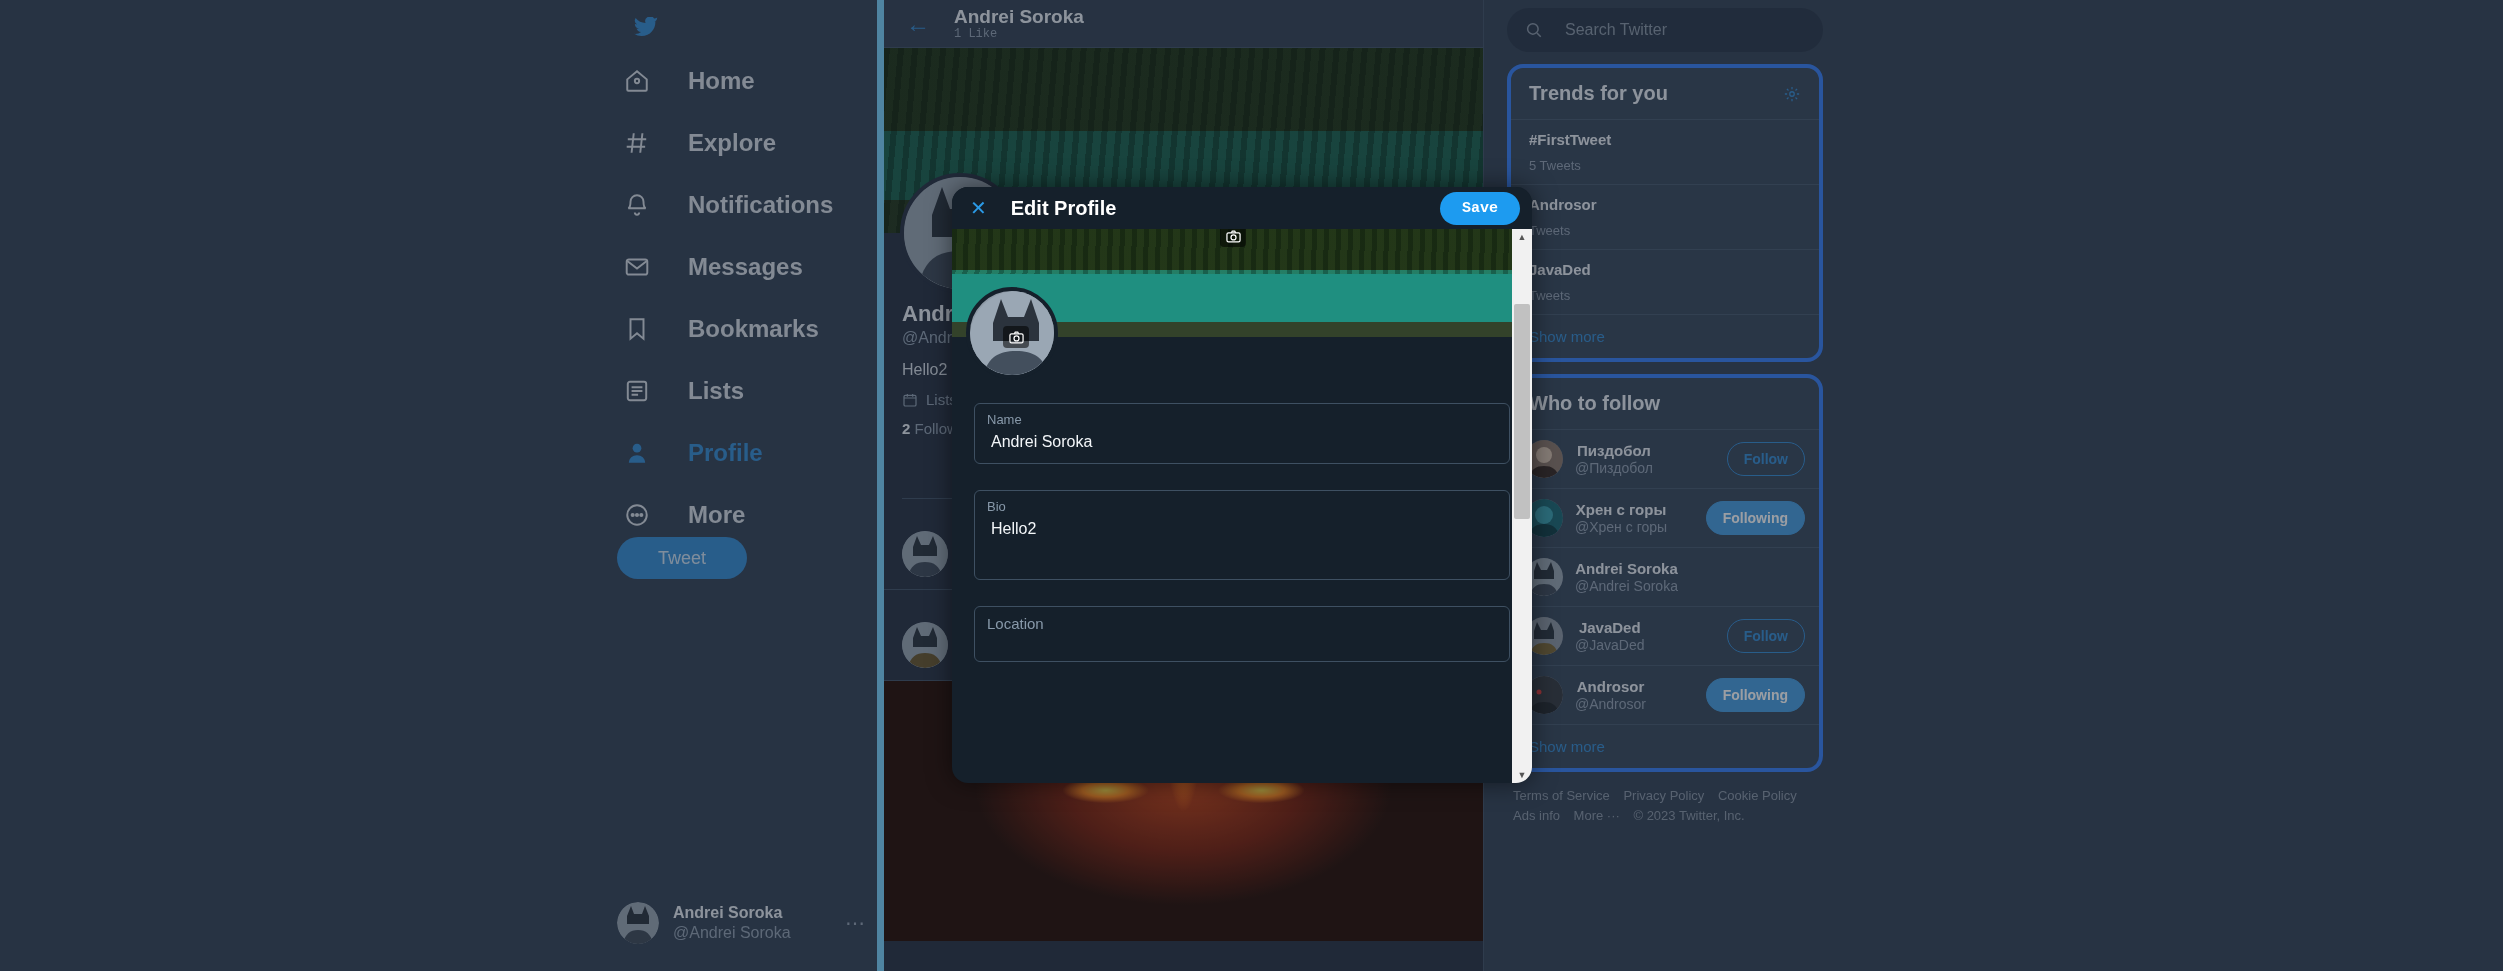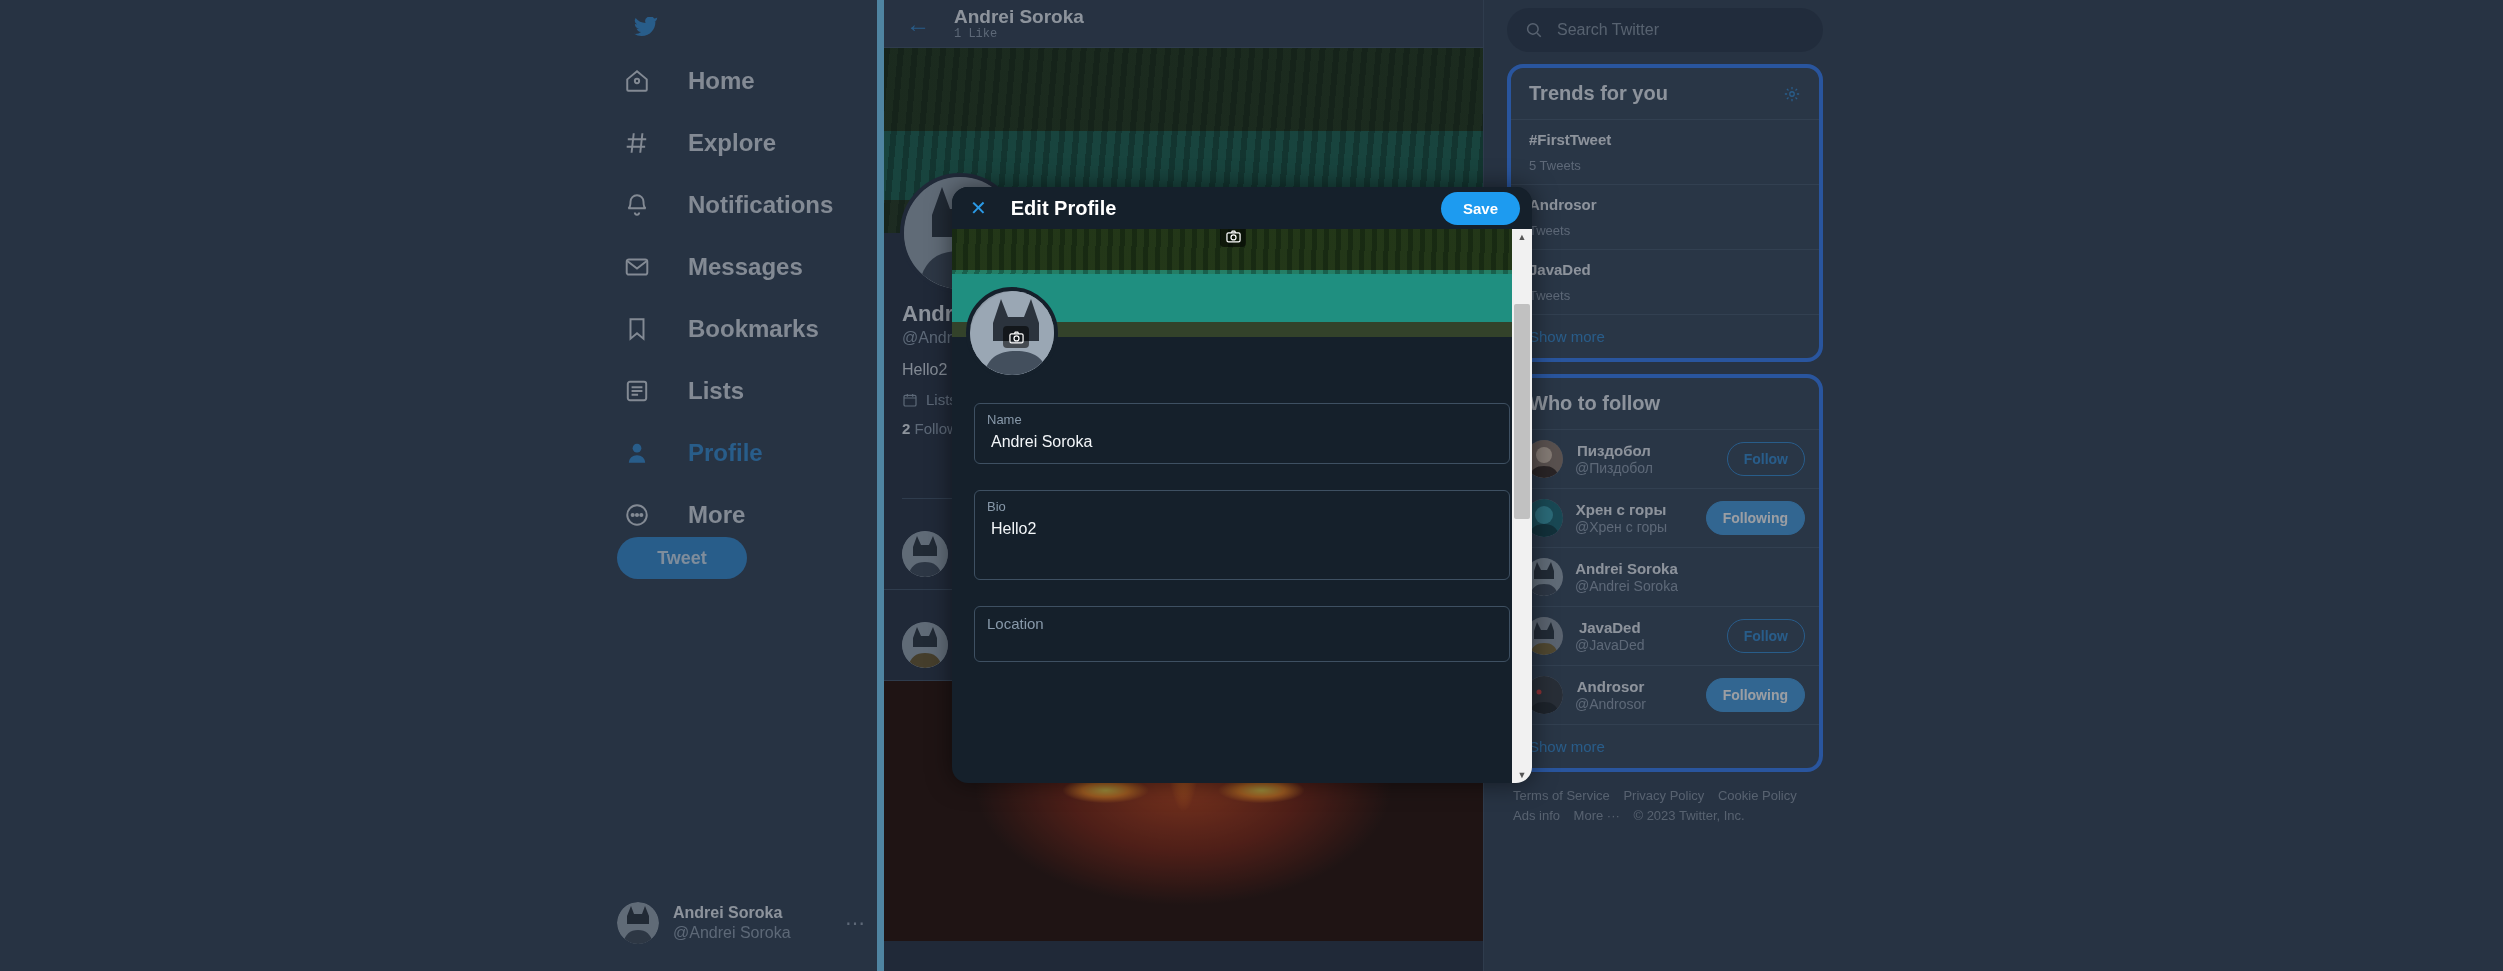--- a/index.html
+++ b/index.html
@@ -23,21 +23,21 @@
   .nav-item {
     display: flex; align-items: center; height: 62px; padding-left: 24px;
     color: #d6dde5; font-size: 24px; font-weight: bold; cursor: pointer;
   }
   .nav-item .ico { width: 40px; display:flex; align-items:center; justify-content:flex-start; }
   .nav-item .lbl { margin-left: 24px; }
   .nav-item.active { color: #3a8fd4; }
   .tweet-btn {
     position: absolute; left: 617px; top: 537px; width: 130px; height: 42px;
     background: #3a8fd4; color: #cfe2f3; border: none; border-radius: 21px;
-    font-size: 18px; font-weight: bold; cursor: pointer;
+    font-size: 18px; font-weight: normal; cursor: pointer;
     font-family: "Liberation Sans", sans-serif;
   }
   .acct {
     position: absolute; left: 617px; top: 895px; width: 250px; height: 56px;
     display: flex; align-items: center; cursor: pointer;
   }
   .acct .av { width: 42px; height: 42px; border-radius: 50%; overflow:hidden; flex:0 0 42px;}
   .acct .txt { margin-left: 14px; line-height: 1.25; }
   .acct .nm { color: #e7edf3; font-size: 16px; font-weight: bold; }
   .acct .hn { color: #94a3b4; font-size: 16px; }
@@ -89,21 +89,21 @@
       radial-gradient(ellipse 60px 18px at 63% 42%, #ffe14d 0%, #ff8a1f 38%, rgba(120,30,10,0) 72%),
       radial-gradient(ellipse 26px 120px at 50% 18%, #ffe866 0%, #ff7a1a 35%, rgba(120,30,10,0) 70%),
       radial-gradient(ellipse 260px 150px at 50% 40%, #c2461a 0%, #7a2410 45%, #2a120a 80%),
       linear-gradient(180deg,#18100d 0%, #2a130b 45%, #140c0a 100%);
   }
 
   
   .right { position:absolute; left:1495px; top:0; width:340px; height:971px; padding:8px 12px; }
   .search {
     height: 44px; background:#2e3c4e; border-radius:22px; display:flex; align-items:center;
-    padding: 0 18px; gap: 14px;
+    padding: 0 18px; gap: 22px;
   }
   .search input {
     background:transparent; border:none; outline:none; color:#d6dde5; font-size:16px;
     width:100%; font-family:"Liberation Sans", sans-serif;
   }
   .search input::placeholder { color:#8b98a8; }
   .card { margin-top: 12px; background:#3c4c60; border:4px solid #3b82f6; border-radius: 16px; overflow:hidden; }
   .card-title { display:flex; align-items:center; justify-content:space-between;
      padding: 14px 18px; color:#e7edf3; font-size:20px; font-weight:bold;
      border-bottom:1px solid #4b5d73;}
@@ -129,21 +129,21 @@
     position:absolute; left:952px; top:187px; width:580px; height:596px;
     background:#15202b; border-radius:16px; overflow:hidden;
     box-shadow: 0 0 24px rgba(0,0,0,0.5);
   }
   .modal-head { height:42px; display:flex; align-items:center; padding: 0 12px 0 18px; background:#15202b;}
   .modal-head .x { color:#2b9ae6; font-size:20px; cursor:pointer; line-height:1;}
   .modal-head .mt { margin-left:24px; color:#ffffff; font-size:20px; font-weight:bold;}
   .modal-head .save {
     margin-left:auto; background:#1d9bf0; color:#fff; border:none; border-radius:18px;
     padding: 8px 22px; font-size:15px; font-weight:bold; cursor:pointer;
-    font-family:Liberation Sans, sans-serif;
+    font-family:Liberation Mono, monospace;
   }
   .modal-body { position:relative; height:554px; overflow:hidden;}
   .modal-banner { height:108px; position:relative; overflow:hidden;
     background: linear-gradient(180deg,#1b2b14 0%,#2f4a1f 28%,#1d7d72 52%,#21a08c 72%,#2f3f25 100%);}
   .modal-banner .lake { position:absolute; inset:0;
     background:
       repeating-linear-gradient(92deg, rgba(18,38,14,.45) 0 5px, rgba(50,80,30,.28) 5px 12px) 0 0/100% 42%,
       linear-gradient(180deg,#1d2d16 0 38%, #1f8f80 38% 86%, #33422a 86% 100%);
     background-repeat:no-repeat;}
   .cam-badge {

